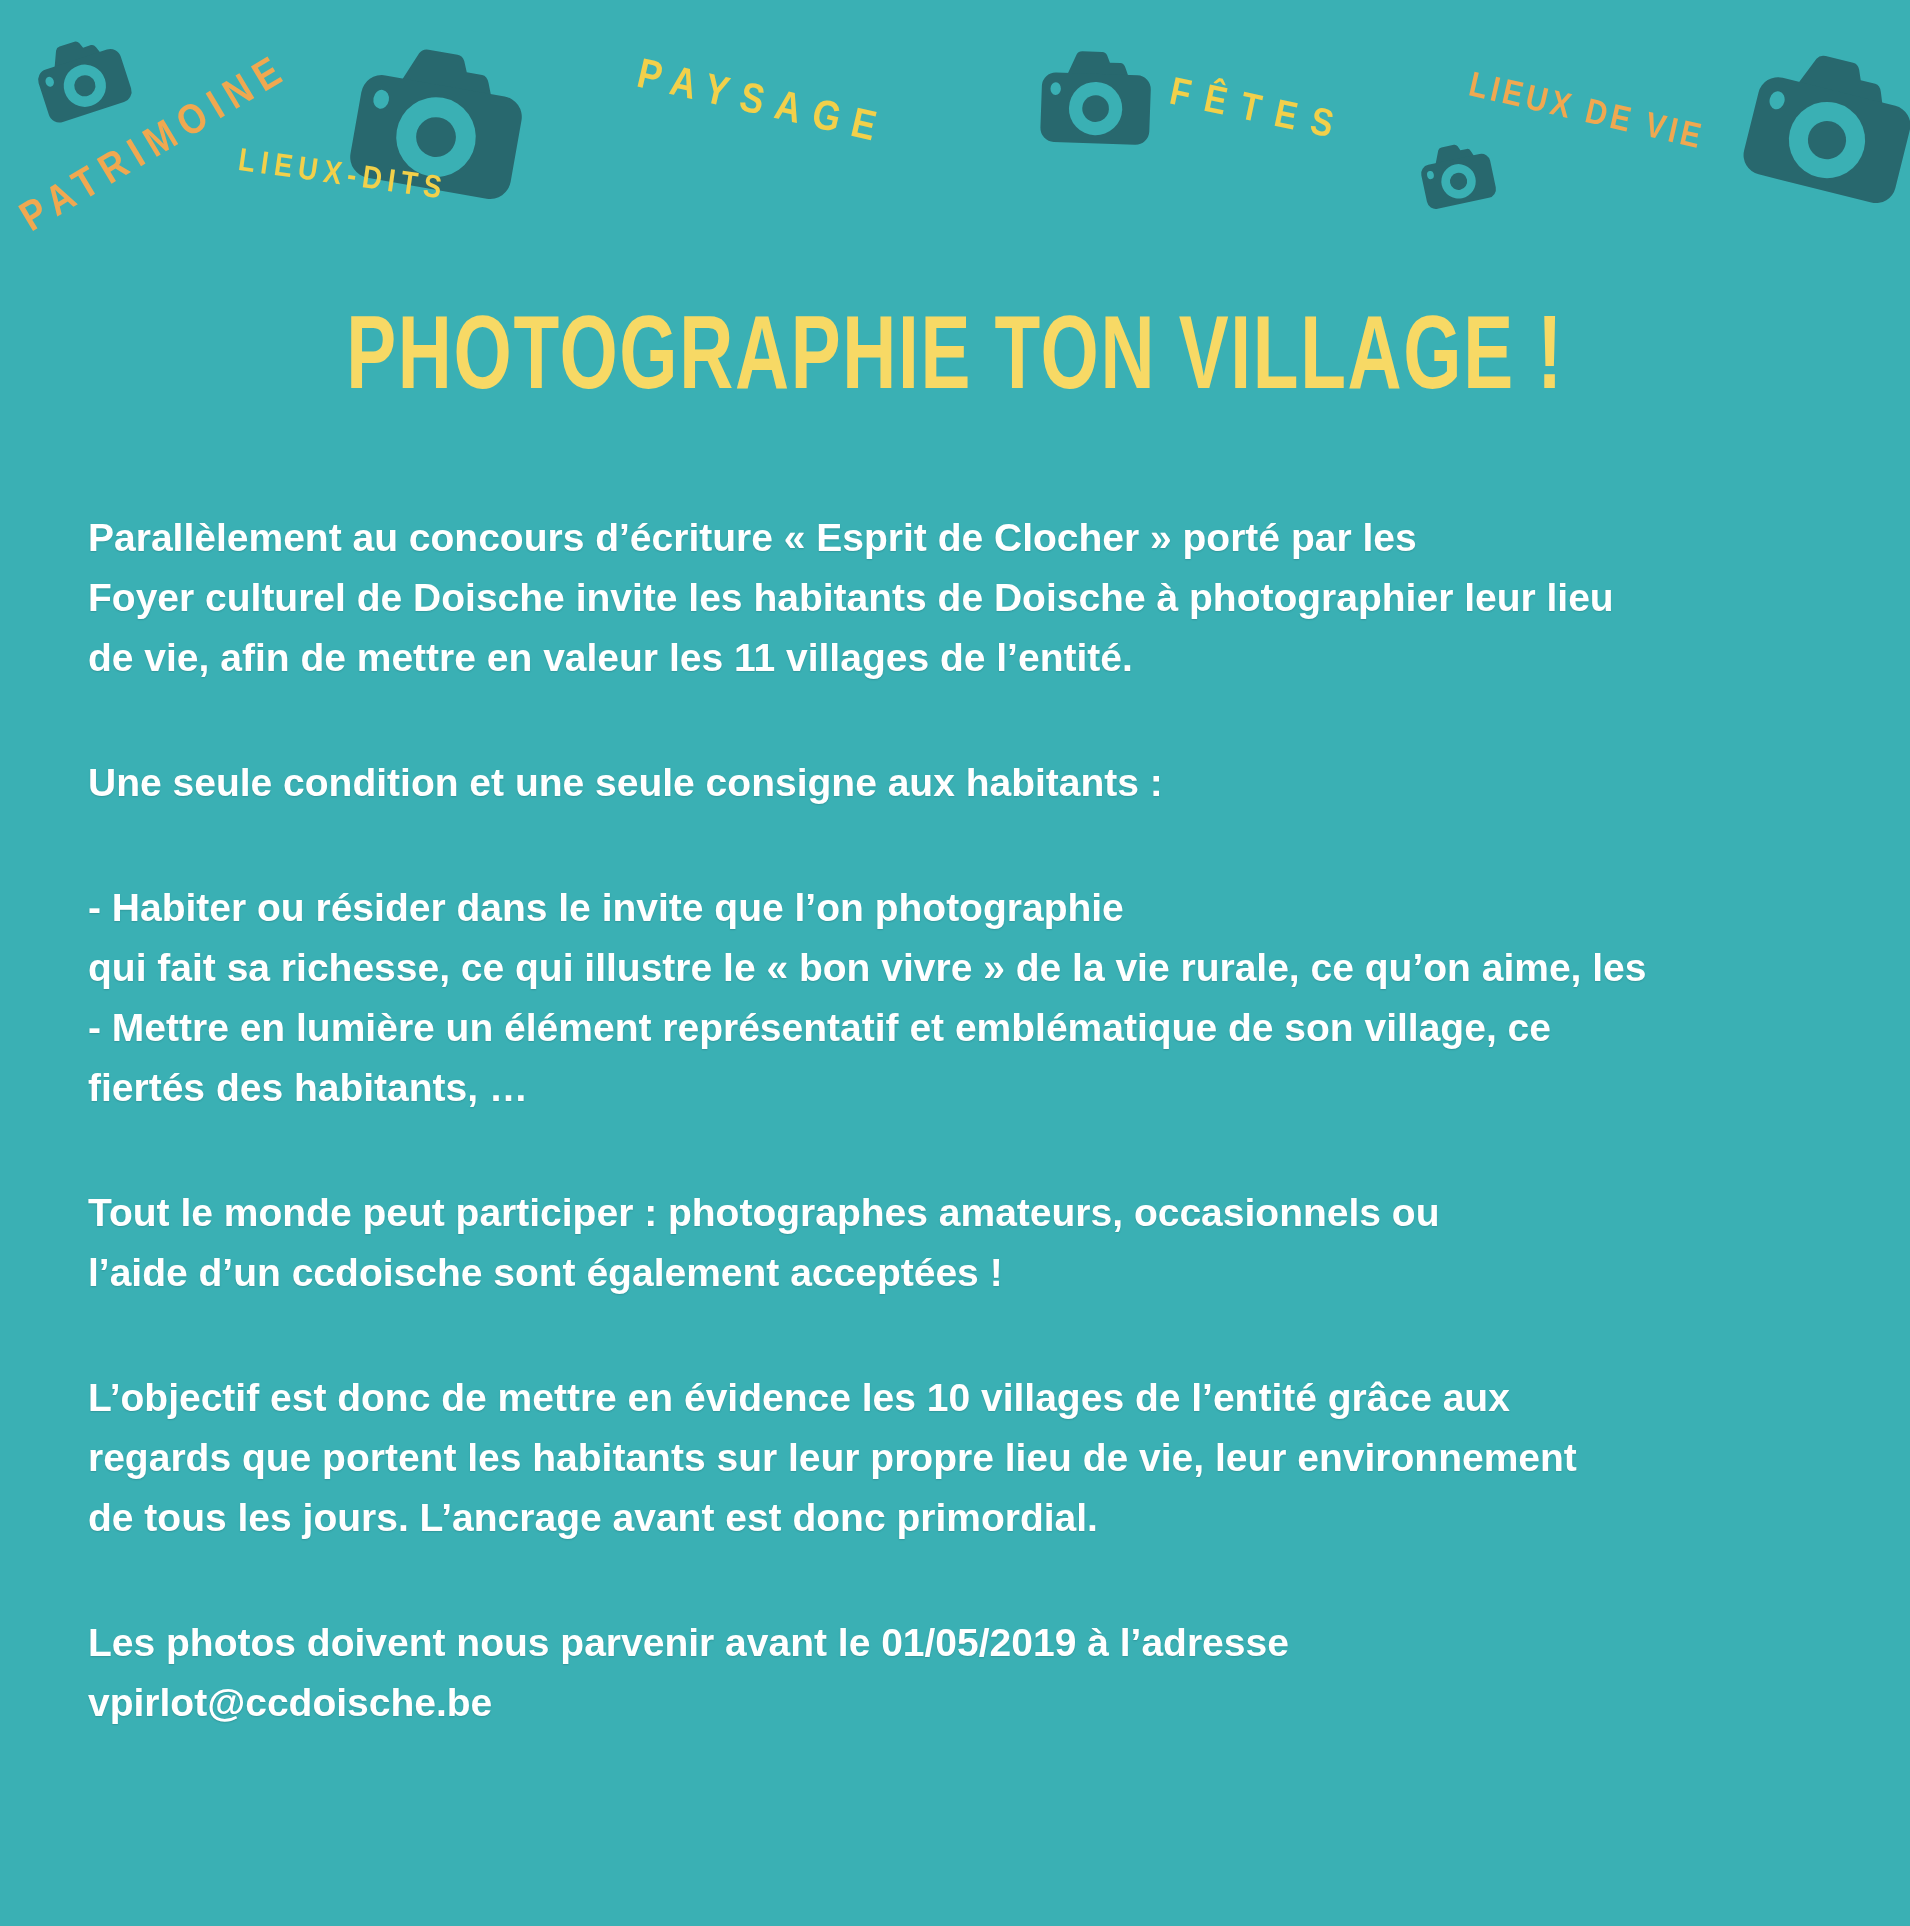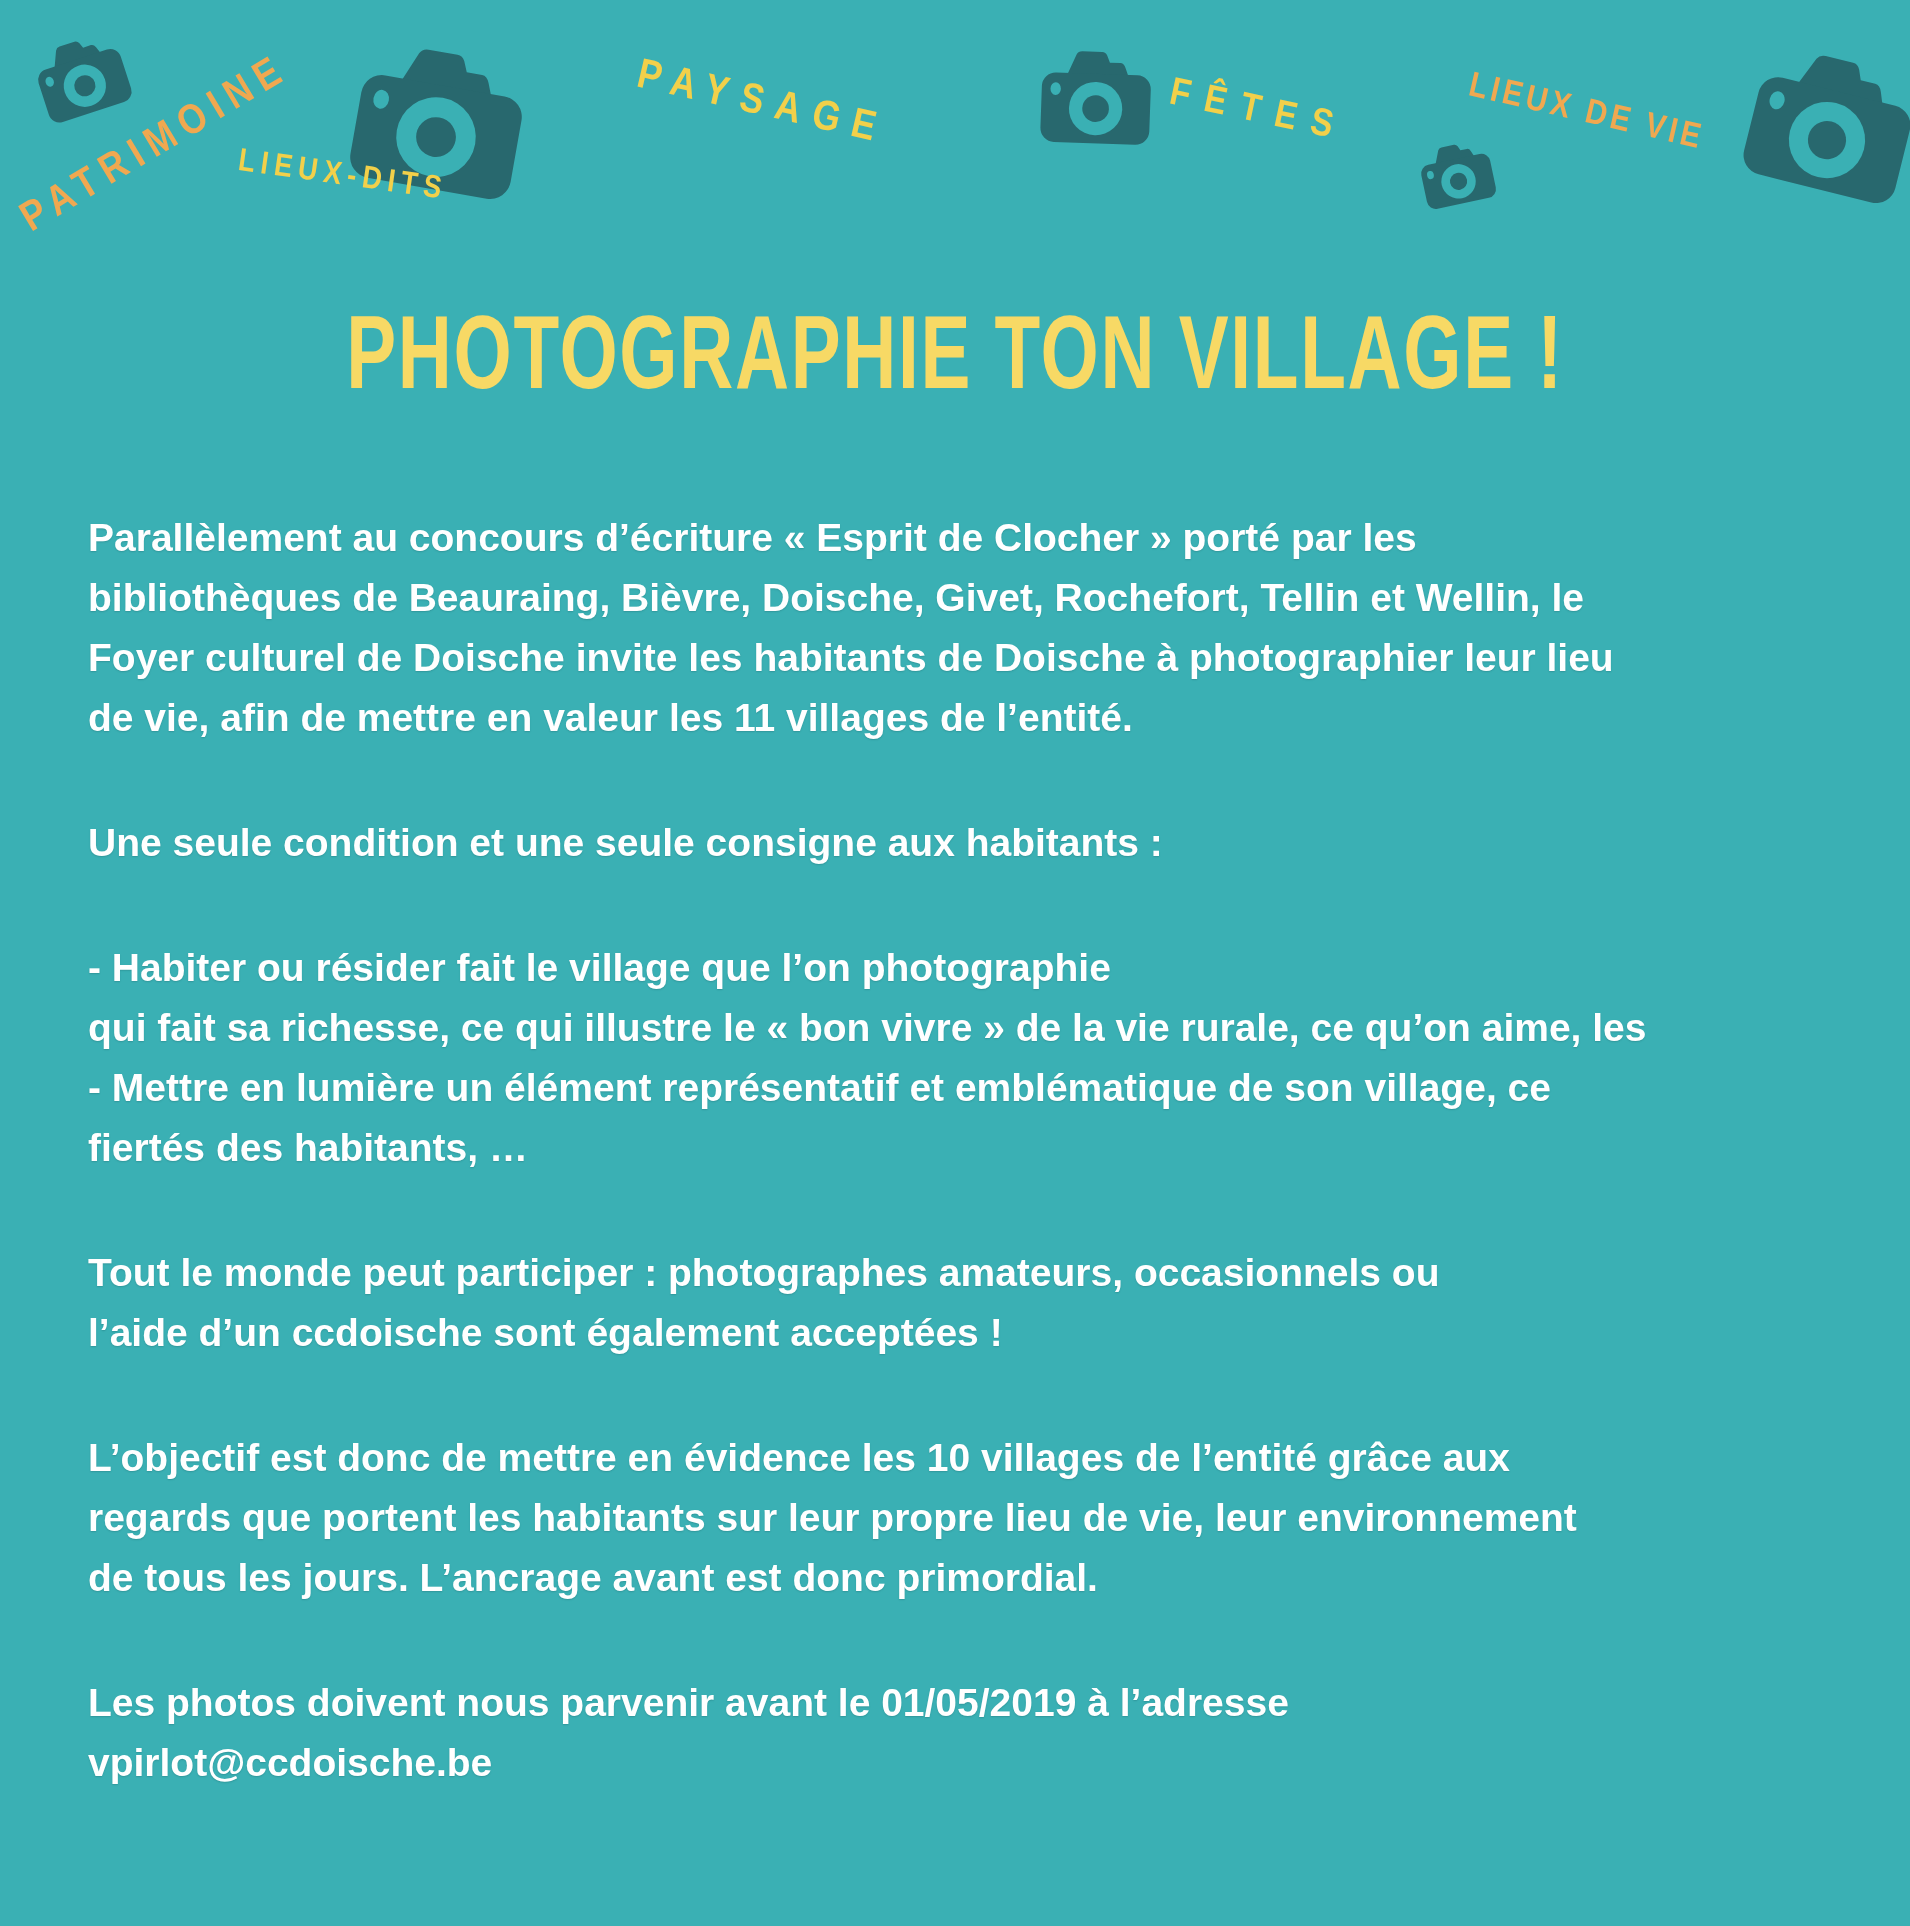--- a/index.html
+++ b/index.html
@@ -87,29 +87,28 @@
     <div class="deco d-paysage c-yellow">PAYSAGE</div>
     <div class="deco d-fetes c-yellow">FÊTES</div>
     <div class="deco d-lieuxdevie c-orange">LIEUX DE VIE</div>
   </div>
 
   <h1 class="title">PHOTOGRAPHIE TON VILLAGE !</h1>
 
   <div class="body-text">
     <p class="para">
       <span class="tline" style="display:block">Parallèlement au concours d’écriture « Esprit de Clocher » porté par les</span>
-      <span class="tline" style="display:block">bibliothèques de Beauraing, Bièvre, Doische, Givet, Rochefort, Tellin et Wellin, le</span>
       <span class="tline" style="display:block">Foyer culturel de Doische invite les habitants de Doische à photographier leur lieu</span>
       <span class="tline" style="display:block">de vie, afin de mettre en valeur les 11 villages de l’entité.</span>
     </p>
     <p class="para">
       <span class="tline" style="display:block">Une seule condition et une seule consigne aux habitants :</span>
     </p>
     <p class="para">
-      <span class="tline" style="display:block">- Habiter ou résider fait le village que l’on photographie</span>
+      <span class="tline" style="display:block">- Habiter ou résider dans le invite que l’on photographie</span>
       <span class="tline" style="display:block">qui fait sa richesse, ce qui illustre le « bon vivre » de la vie rurale, ce qu’on aime, les</span>
       <span class="tline" style="display:block">- Mettre en lumière un élément représentatif et emblématique de son village, ce</span>
       <span class="tline" style="display:block">fiertés des habitants, …</span>
     </p>
     <p class="para">
       <span class="tline" style="display:block">Tout le monde peut participer : photographes amateurs, occasionnels ou</span>
       <span class="tline" style="display:block">l’aide d’un ccdoische sont également acceptées !</span>
     </p>
     <p class="para">
       <span class="tline" style="display:block">L’objectif est donc de mettre en évidence les 10 villages de l’entité grâce aux</span>

